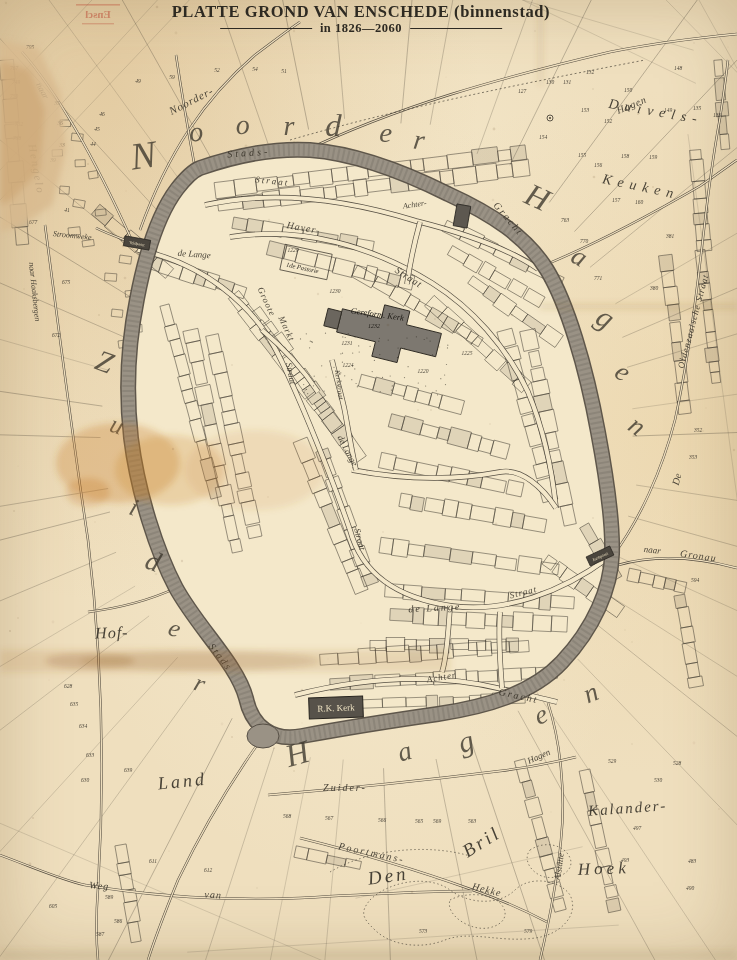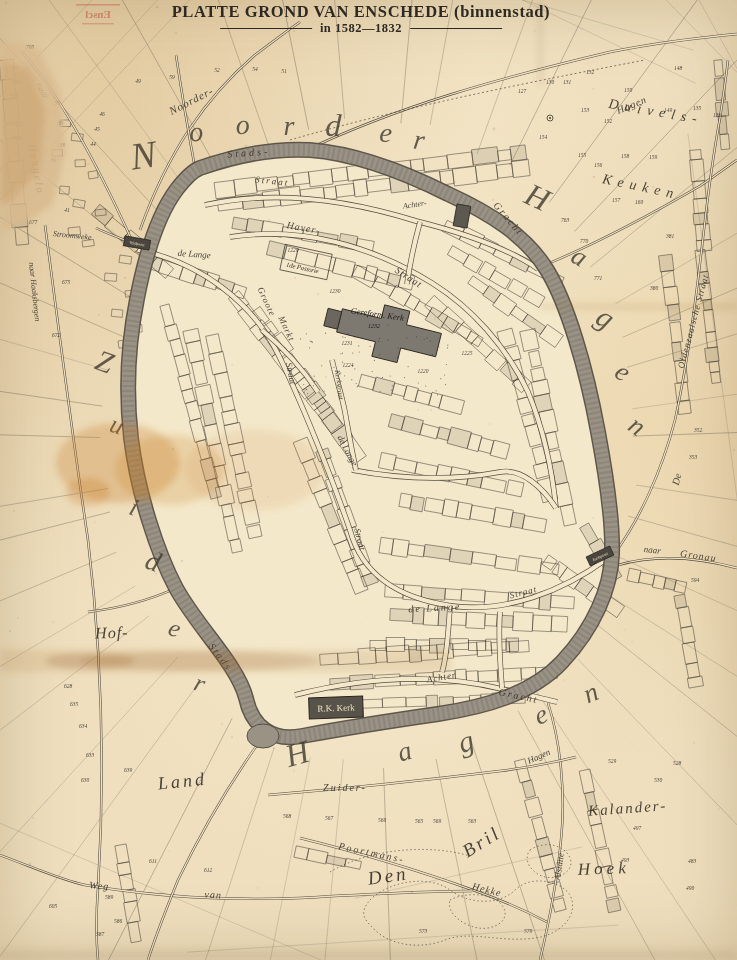--- a/index.html
+++ b/index.html
@@ -1020,17 +1020,17 @@
         <circle cx="222" cy="724" r="1.4" fill="rgba(90,60,30,0.05)"></circle>
         <circle cx="656" cy="545" r="0.4" fill="rgba(90,60,30,0.04)"></circle>
         <circle cx="125" cy="278" r="1.3" fill="rgba(90,60,30,0.10)"></circle>
       </g>
   </svg>
 
   <div class="title-block">
     <div class="t1">PLATTE GROND VAN ENSCHEDE (binnenstad)</div>
     <div class="t2row">
       <span class="rule"></span>
-      <span class="t2">in 1582—1832</span>
+      <span class="t2">in 1826—2060</span>
       <span class="rule"></span>
     </div>
   </div>
 </div>
 
 </body></html>

